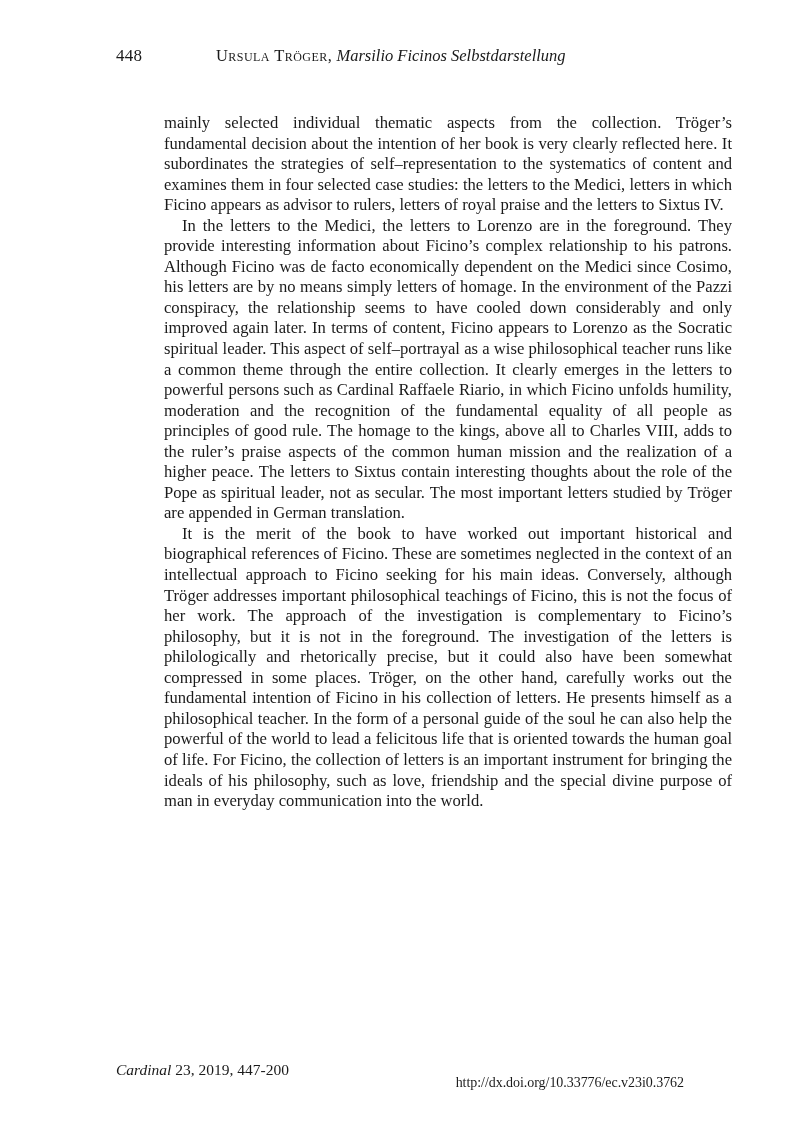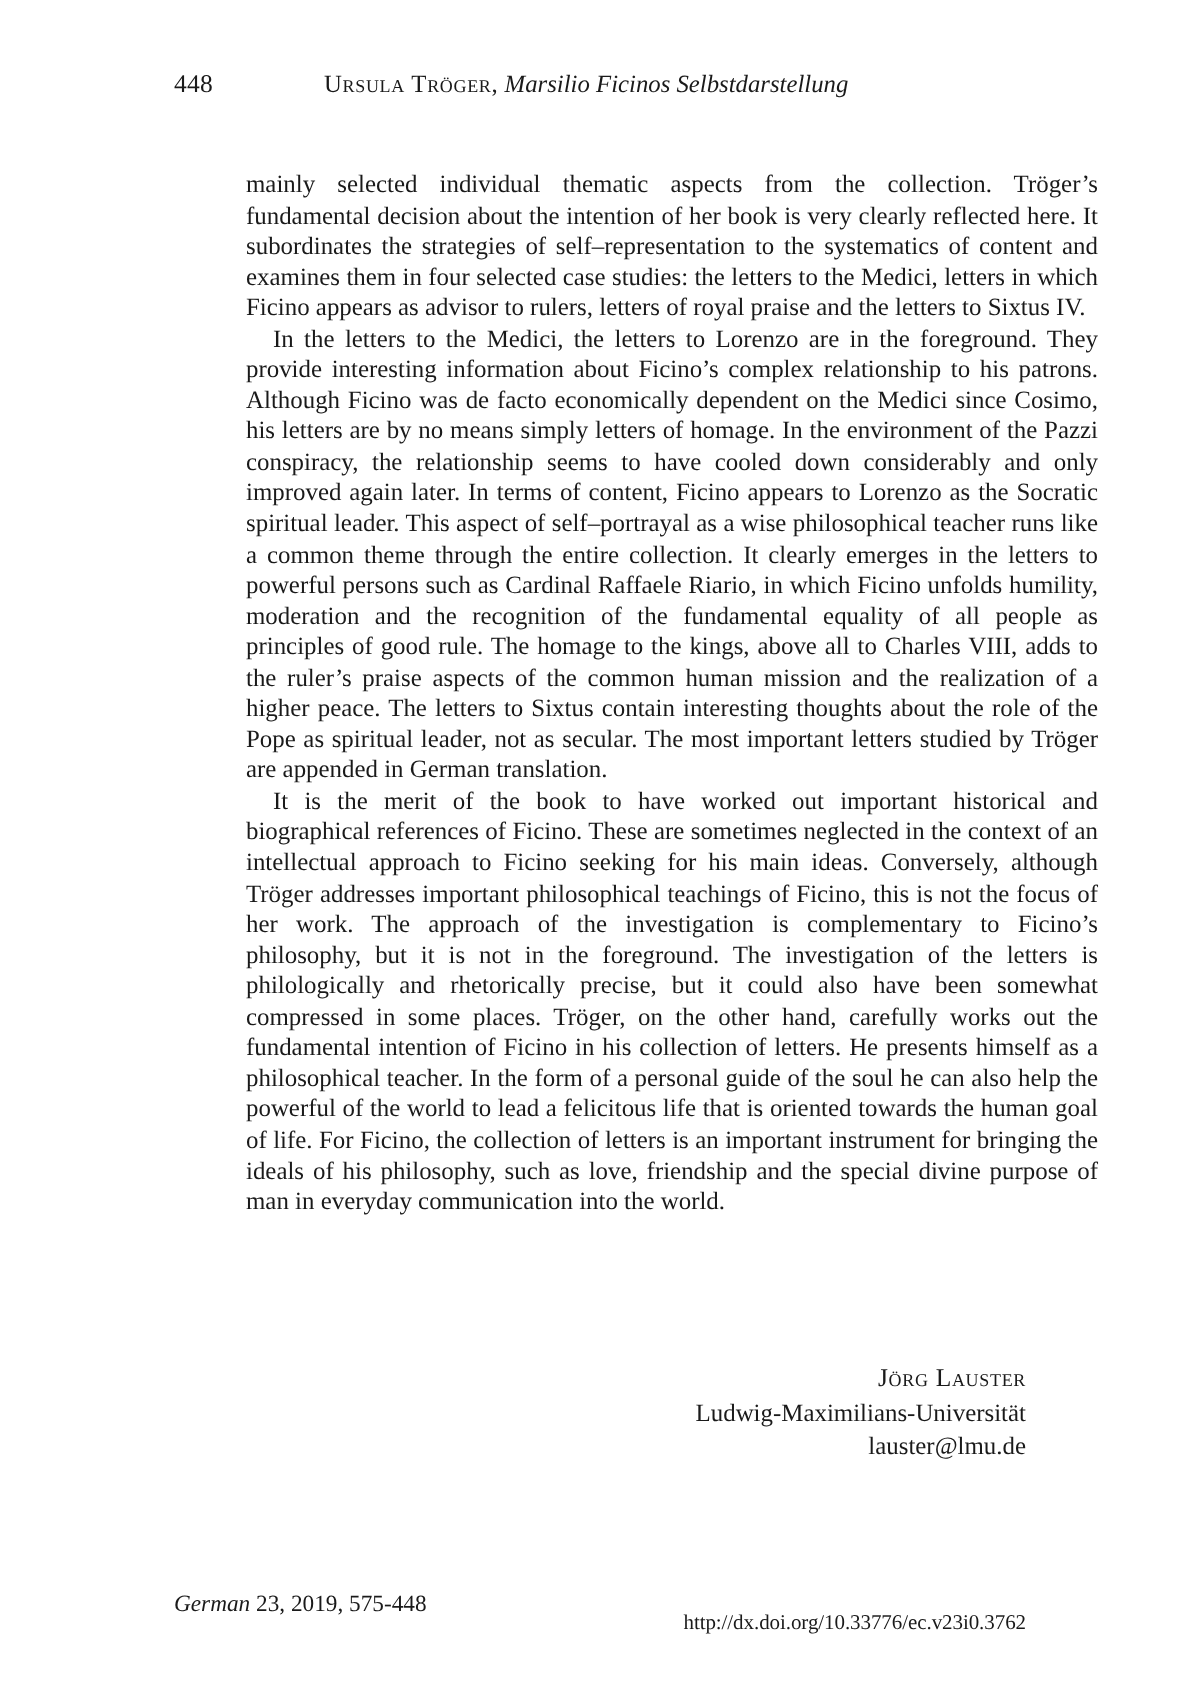--- a/index.html
+++ b/index.html
@@ -129,24 +129,19 @@
   <div class="running-head">
     <span class="folio">448</span><span class="head-title"><span class="smallcaps">Ursula Tröger,</span> <span class="head-italic">Marsilio Ficinos Selbstdarstellung</span></span>
   </div>
 
   <div class="body-col">
     <p>mainly selected individual thematic aspects from the collection. Tröger’s fundamental decision about the intention of her book is very clearly reflected here. It subordinates the strategies of self–representation to the systematics of content and examines them in four selected case studies: the letters to the Medici, letters in which Ficino appears as advisor to rulers, letters of royal praise and the letters to Sixtus IV.</p>
     <p>In the letters to the Medici, the letters to Lorenzo are in the foreground. They provide interesting information about Ficino’s complex relationship to his patrons. Although Ficino was de facto economically dependent on the Medici since Cosimo, his letters are by no means simply letters of homage. In the environment of the Pazzi conspiracy, the relationship seems to have cooled down considerably and only improved again later. In terms of content, Ficino appears to Lorenzo as the Socratic spiritual leader. This aspect of self–portrayal as a wise philosophical teacher runs like a common theme through the entire collection. It clearly emerges in the letters to powerful persons such as Cardinal Raffaele Riario, in which Ficino unfolds humility, moderation and the recognition of the fundamental equality of all people as principles of good rule. The homage to the kings, above all to Charles VIII, adds to the ruler’s praise aspects of the common human mission and the realization of a higher peace. The letters to Sixtus contain interesting thoughts about the role of the Pope as spiritual leader, not as secular. The most important letters studied by Tröger are appended in German translation.</p>
     <p>It is the merit of the book to have worked out important historical and biographical references of Ficino. These are sometimes neglected in the context of an intellectual approach to Ficino seeking for his main ideas. Conversely, although Tröger addresses important philosophical teachings of Ficino, this is not the focus of her work. The approach of the investigation is complementary to Ficino’s philosophy, but it is not in the foreground. The investigation of the letters is philologically and rhetorically precise, but it could also have been somewhat compressed in some places. Tröger, on the other hand, carefully works out the fundamental intention of Ficino in his collection of letters. He presents himself as a philosophical teacher. In the form of a personal guide of the soul he can also help the powerful of the world to lead a felicitous life that is oriented towards the human goal of life. For Ficino, the collection of letters is an important instrument for bringing the ideals of his philosophy, such as love, friendship and the special divine purpose of man in everyday communication into the world.</p>
   </div>
 
-  <div class="signature">
-    <span class="sig-name">Jörg Lauster</span>
-    <span class="sig-affil">Ludwig-Maximilians-Universität</span>
-    <span class="sig-email">lauster@lmu.de</span>
-  </div>
 
   <div class="footer">
-    <div class="footer-left"><span class="footer-journal">German</span><span> 23, 2019, 575-448</span></div>
+    <div class="footer-left"><span class="footer-journal">Cardinal</span><span> 23, 2019, 447-200</span></div>
     <div class="footer-right">http://dx.doi.org/10.33776/ec.v23i0.3762</div>
   </div>
 
 </div>
 
 </body></html>

